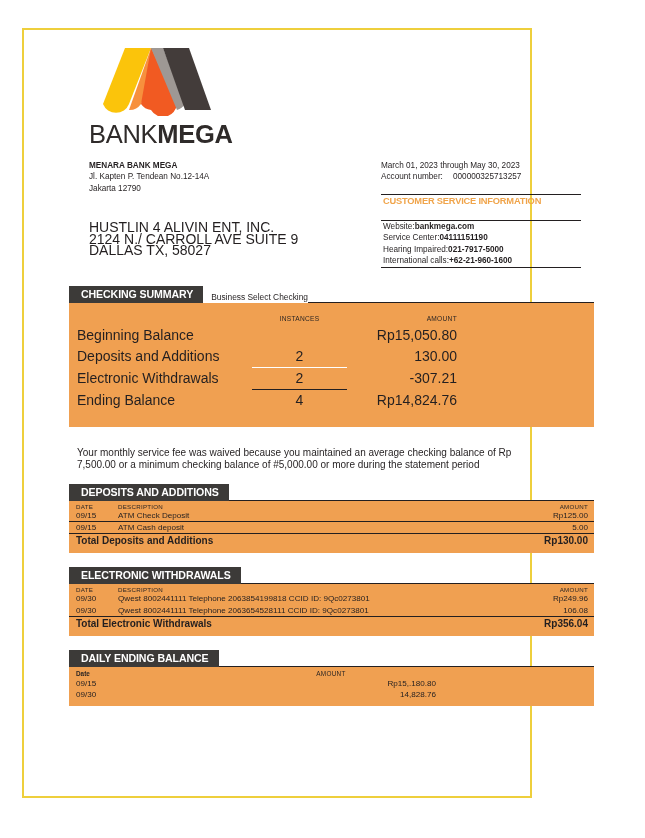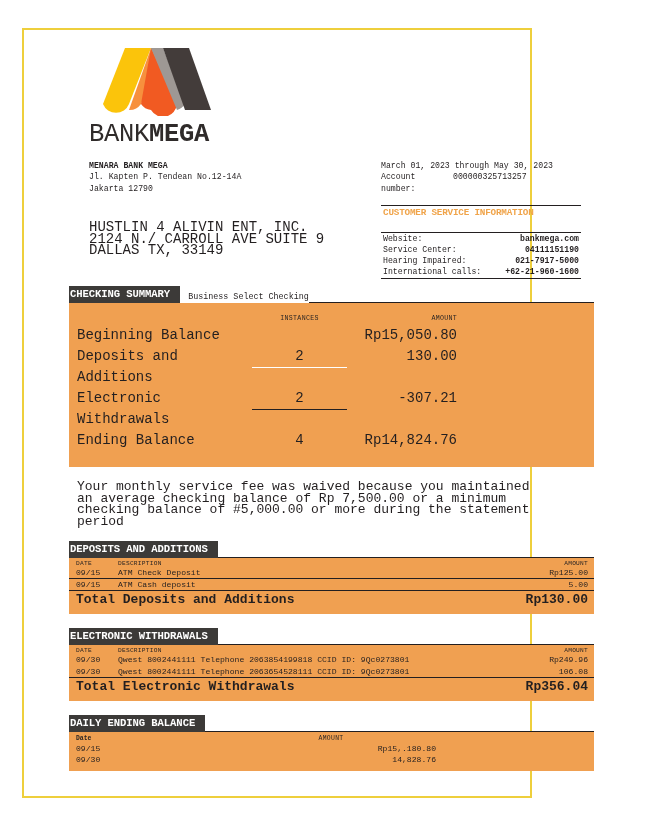--- a/index.html
+++ b/index.html
@@ -12,21 +12,20 @@
     font-family: "Liberation Sans", sans-serif;
     color: #231f20;
     overflow: hidden;
   }
   .page-frame {
     position: absolute;
     left: 22px; top: 28px;
     width: 510px; height: 770px;
     border: 2px solid #EECF3C;
     background: #ffffff;
-    font-family: Liberation Mono, monospace;
   }
   .inner {
     position: absolute;
     left: 45px; top: 18px;
     width: 525px;
   }
 
   
   .logo-block { position: relative; height: 112px; margin-left: 20px; }
   .logo-mark { position: relative; width: 125px; height: 68px; }
@@ -54,42 +53,42 @@
   .acct-line .lbl { width: 72px; }
   .csi-box { margin-top: 11px; }
   .csi-title {
     color: #F0A44A; font-weight: 700; font-size: 9.3px;
     letter-spacing: -0.2px;
     border-top: 1.4px solid #231f20;
     border-bottom: 1.2px solid #231f20;
     padding: 1px 0 13px 2px;
   }
   .csi-row {
-    display: flex; justify-content: space-between;
+    display: flex; justify-content: flex-start;
     font-size: 8.2px; font-weight: 700; line-height: 11.2px;
     padding: 0 2px 0 2px;
   }
   .csi-row .k { font-weight: 400; }
   .csi-box .csi-rows { border-bottom: 1.2px solid #231f20; padding-bottom: 1px; }
 
   .recipient {
     position: absolute; left: 20px; top: 62px;
     font-size: 14px; line-height: 11.6px;
   }
 
   
   .sec-head {
     display: flex; align-items: flex-end;
     margin-top: 14px;
   }
   .sec-tab {
     background: #3C3A38; color: #ffffff;
     font-size: 10.6px; font-weight: 700;
     letter-spacing: -0.1px;
-    padding: 2px 10px 3px 1px;
+    padding: 2px 10px 3px 12px;
     white-space: nowrap;
   }
   .sec-rule { flex: 1; border-bottom: 1.6px solid #231f20; height: 100%; }
   .sec-note {
     font-size: 8.4px; padding: 0 0 1px 8px; white-space: nowrap;
   }
 
   
   .otable { background: #F0A051; width: 100%; }
   .summary-body { padding: 9px 0 16px 0; }
@@ -99,41 +98,41 @@
     padding-left: 8px;
   }
   .srow .name { width: 175px; }
   .srow .inst { width: 95px; text-align: center; }
   .srow .amt  { width: 110px; text-align: right; }
   .shead { font-size: 6.6px; color: #2b2523; letter-spacing: 0.3px; line-height: 13px; }
   .u-white .inst { border-bottom: 1.1px solid #ffffff; }
   .u-dark  .inst { border-bottom: 1.1px solid #231f20; }
 
   .note {
-    font-size: 13px; line-height: 11.5px;
-    margin-top: 14px; padding-left: 8px; width: 470px;
+    font-size: 10px; line-height: 11.5px;
+    margin-top: 20px; padding-left: 8px; width: 470px;
   }
 
   
   .ttable { background: #F0A051; width: 100%; font-size: 8px; }
   .thead {
     display: flex; font-size: 6.2px; letter-spacing: 0.25px;
     padding: 2px 6px 0 7px; color: #2b2523;
   }
   .trow {
     display: flex; padding: 0 6px 0 7px;
     line-height: 11.2px; font-size: 8.1px;
   }
   .trow.ruled { border-bottom: 1px solid #231f20; }
   .c-date { width: 42px; flex: none; }
   .c-desc { flex: 1; }
   .c-amt  { width: 92px; text-align: right; flex: none; }
   .total-row {
     display: flex; padding: 1px 6px 2px 7px;
-    font-size: 13px; font-weight: 700;
+    font-size: 10px; font-weight: 700;
     border-top: 1.7px solid #231f20;
   }
   .total-row .c-lbl { flex: 1; }
   .tpad { height: 5px; }
 
   
   .dhead {
     display: flex; font-size: 6.4px; font-weight: 700;
     padding: 3px 6px 1px 7px; color: #2b2523;
   }
@@ -168,21 +167,21 @@
 
       <div class="addr-left">
         <div class="co">MENARA BANK MEGA</div>
         <div>Jl. Kapten P. Tendean No.12-14A</div>
         <div>Jakarta 12790</div>
       </div>
 
       <div class="recipient">
         <div>HUSTLIN 4 ALIVIN ENT, INC.</div>
         <div>2124 N./ CARROLL AVE SUITE 9</div>
-        <div>DALLAS TX, 33149</div>
+        <div>DALLAS TX, 58027</div>
       </div>
 
       <div class="addr-right">
         <div>March 01, 2023 through May 30, 2023</div>
         <div class="acct-line">
           <span class="lbl">Account number:</span>
           <span>000000325713257</span>
         </div>
 
         <div class="csi-box">

